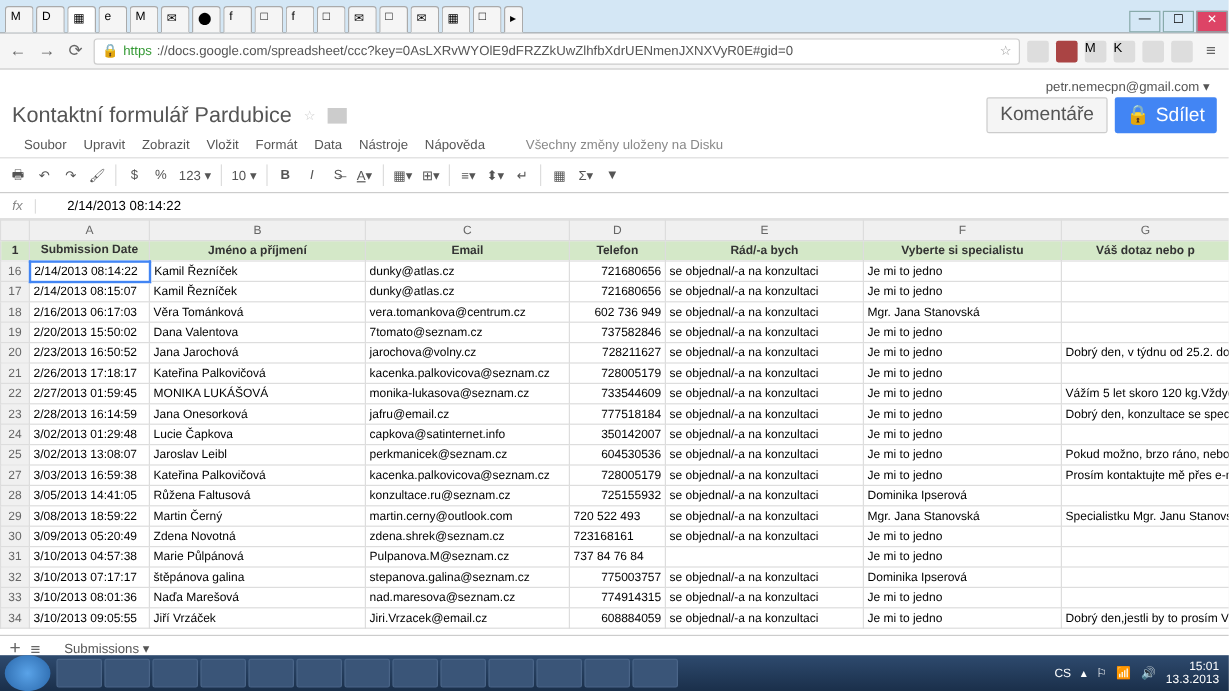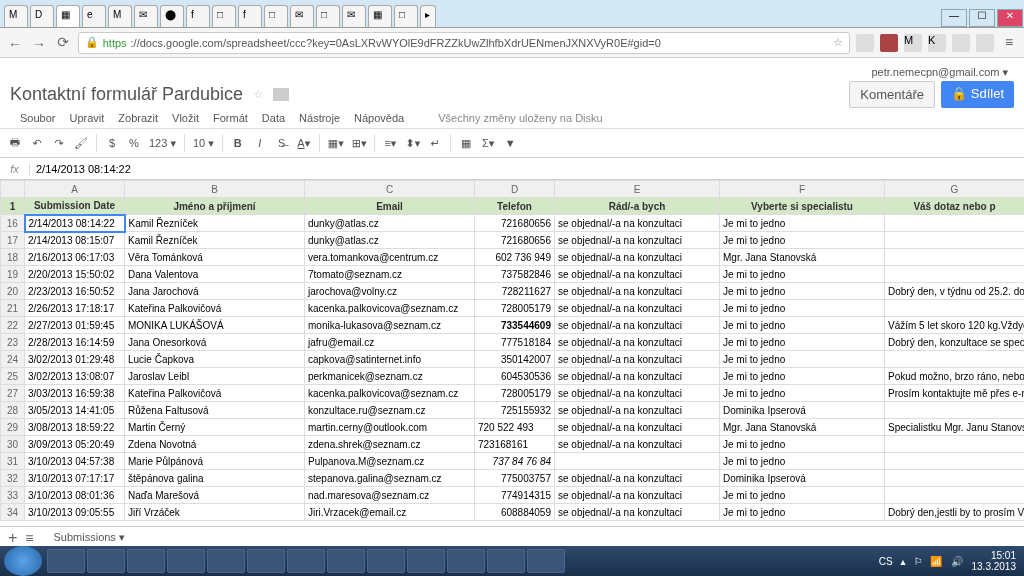--- a/index.html
+++ b/index.html
@@ -27,32 +27,32 @@
 .chrome-addr .ext { width:18px; height:18px; background:#ddd; border-radius:2px; }
 
 
 .docs-header { padding:6px 10px 0; }
 .docs-header .user { text-align:right; font-size:11px; color:#555; padding:2px 6px; }
 .docs-header .title-row { display:flex; align-items:center; gap:10px; }
 .docs-header .dtitle { font-size:18px; color:#555; }
 .docs-header .star { color:#ccc; }
 .docs-header .folder { width:16px; height:13px; background:#ccc; }
 .docs-header .right-btns { margin-left:auto; display:flex; gap:6px; }
-.docs-header .btn { padding:5px 10px; border-radius:2px; font-size:13px; }
+.docs-header .btn { padding:5px 10px; border-radius:2px; font-size:16px; }
 .docs-header .btn.cmt { background:#f5f5f5; border:1px solid #ccc; color:#555; }
 .docs-header .btn.share { background:#4285f4; color:#fff; }
 
 .menu-bar { display:flex; gap:14px; padding:4px 10px; font-size:11px; color:#555; }
 .menu-bar .saved { margin-left:20px; color:#888; }
 
 .tool-bar { height:30px; border-top:1px solid #ddd; border-bottom:1px solid #ccc; display:flex; align-items:center; padding:0 8px; gap:8px; color:#555; font-size:11px; }
 .tool-bar .sep { width:1px; height:18px; background:#ddd; }
 .tool-bar .tb { min-width:14px; text-align:center; }
 
-.fx-bar { height:22px; border-bottom:1px solid #ccc; display:flex; align-items:center; font-size:11px; }
+.fx-bar { height:22px; border-bottom:1px solid #ccc; display:flex; align-items:center; font-size:11px;gap:20px; }
 .fx-bar .fx { width:30px; text-align:center; color:#888; font-style:italic; border-right:1px solid #ddd; }
 .fx-bar .val { padding:0 6px; flex:1; }
 
 
 .grid { position:relative; overflow:hidden; height:calc(576px - 28px - 30px - 68px - 30px - 22px - 22px - 30px); }
 table { border-collapse:collapse; width:100%; table-layout:fixed; }
 th,td { border:1px solid #ddd; height:17px; font-size:10px; padding:0 3px; white-space:nowrap; overflow:hidden; text-align:left; }
 th { background:#f0f0f0; color:#666; text-align:center; font-weight:normal; }
 .rowh { width:24px; background:#f0f0f0; color:#666; text-align:center; }
 .hdr-row td { background:#d4e8c8; font-weight:bold; text-align:center; color:#333; }
@@ -262,21 +262,21 @@
           <td style="text-align: right;">728005179</td>
           <td>se objednal/-a na konzultaci</td>
           <td>Je mi to jedno</td>
           <td></td>
         </tr>
         <tr>
           <td class="rowh">22</td>
           <td>2/27/2013 01:59:45</td>
           <td>MONIKA LUKÁŠOVÁ</td>
           <td>monika-lukasova@seznam.cz</td>
-          <td style="text-align: right; font-weight: bold;">733544609</td>
+          <td style="text-align: right;">733544609</td>
           <td>se objednal/-a na konzultaci</td>
           <td>Je mi to jedno</td>
           <td>Vážím 5 let skoro 120 kg.Vždycky j</td>
         </tr>
         <tr>
           <td class="rowh">23</td>
           <td>2/28/2013 16:14:59</td>
           <td>Jana Onesorková</td>
           <td>jafru@email.cz</td>
           <td style="text-align: right;">777518184</td>
@@ -342,21 +342,21 @@
           <td style="text-align: left;">723168161</td>
           <td>se objednal/-a na konzultaci</td>
           <td>Je mi to jedno</td>
           <td></td>
         </tr>
         <tr>
           <td class="rowh">31</td>
           <td>3/10/2013 04:57:38</td>
           <td>Marie Půlpánová</td>
           <td>Pulpanova.M@seznam.cz</td>
-          <td style="text-align: right; font-style: italic;">737 84 76 84</td>
+          <td style="text-align: left;">737 84 76 84</td>
           <td></td>
           <td>Je mi to jedno</td>
           <td></td>
         </tr>
         <tr>
           <td class="rowh">32</td>
           <td>3/10/2013 07:17:17</td>
           <td>štěpánova galina</td>
           <td>stepanova.galina@seznam.cz</td>
           <td style="text-align: right;">775003757</td>

